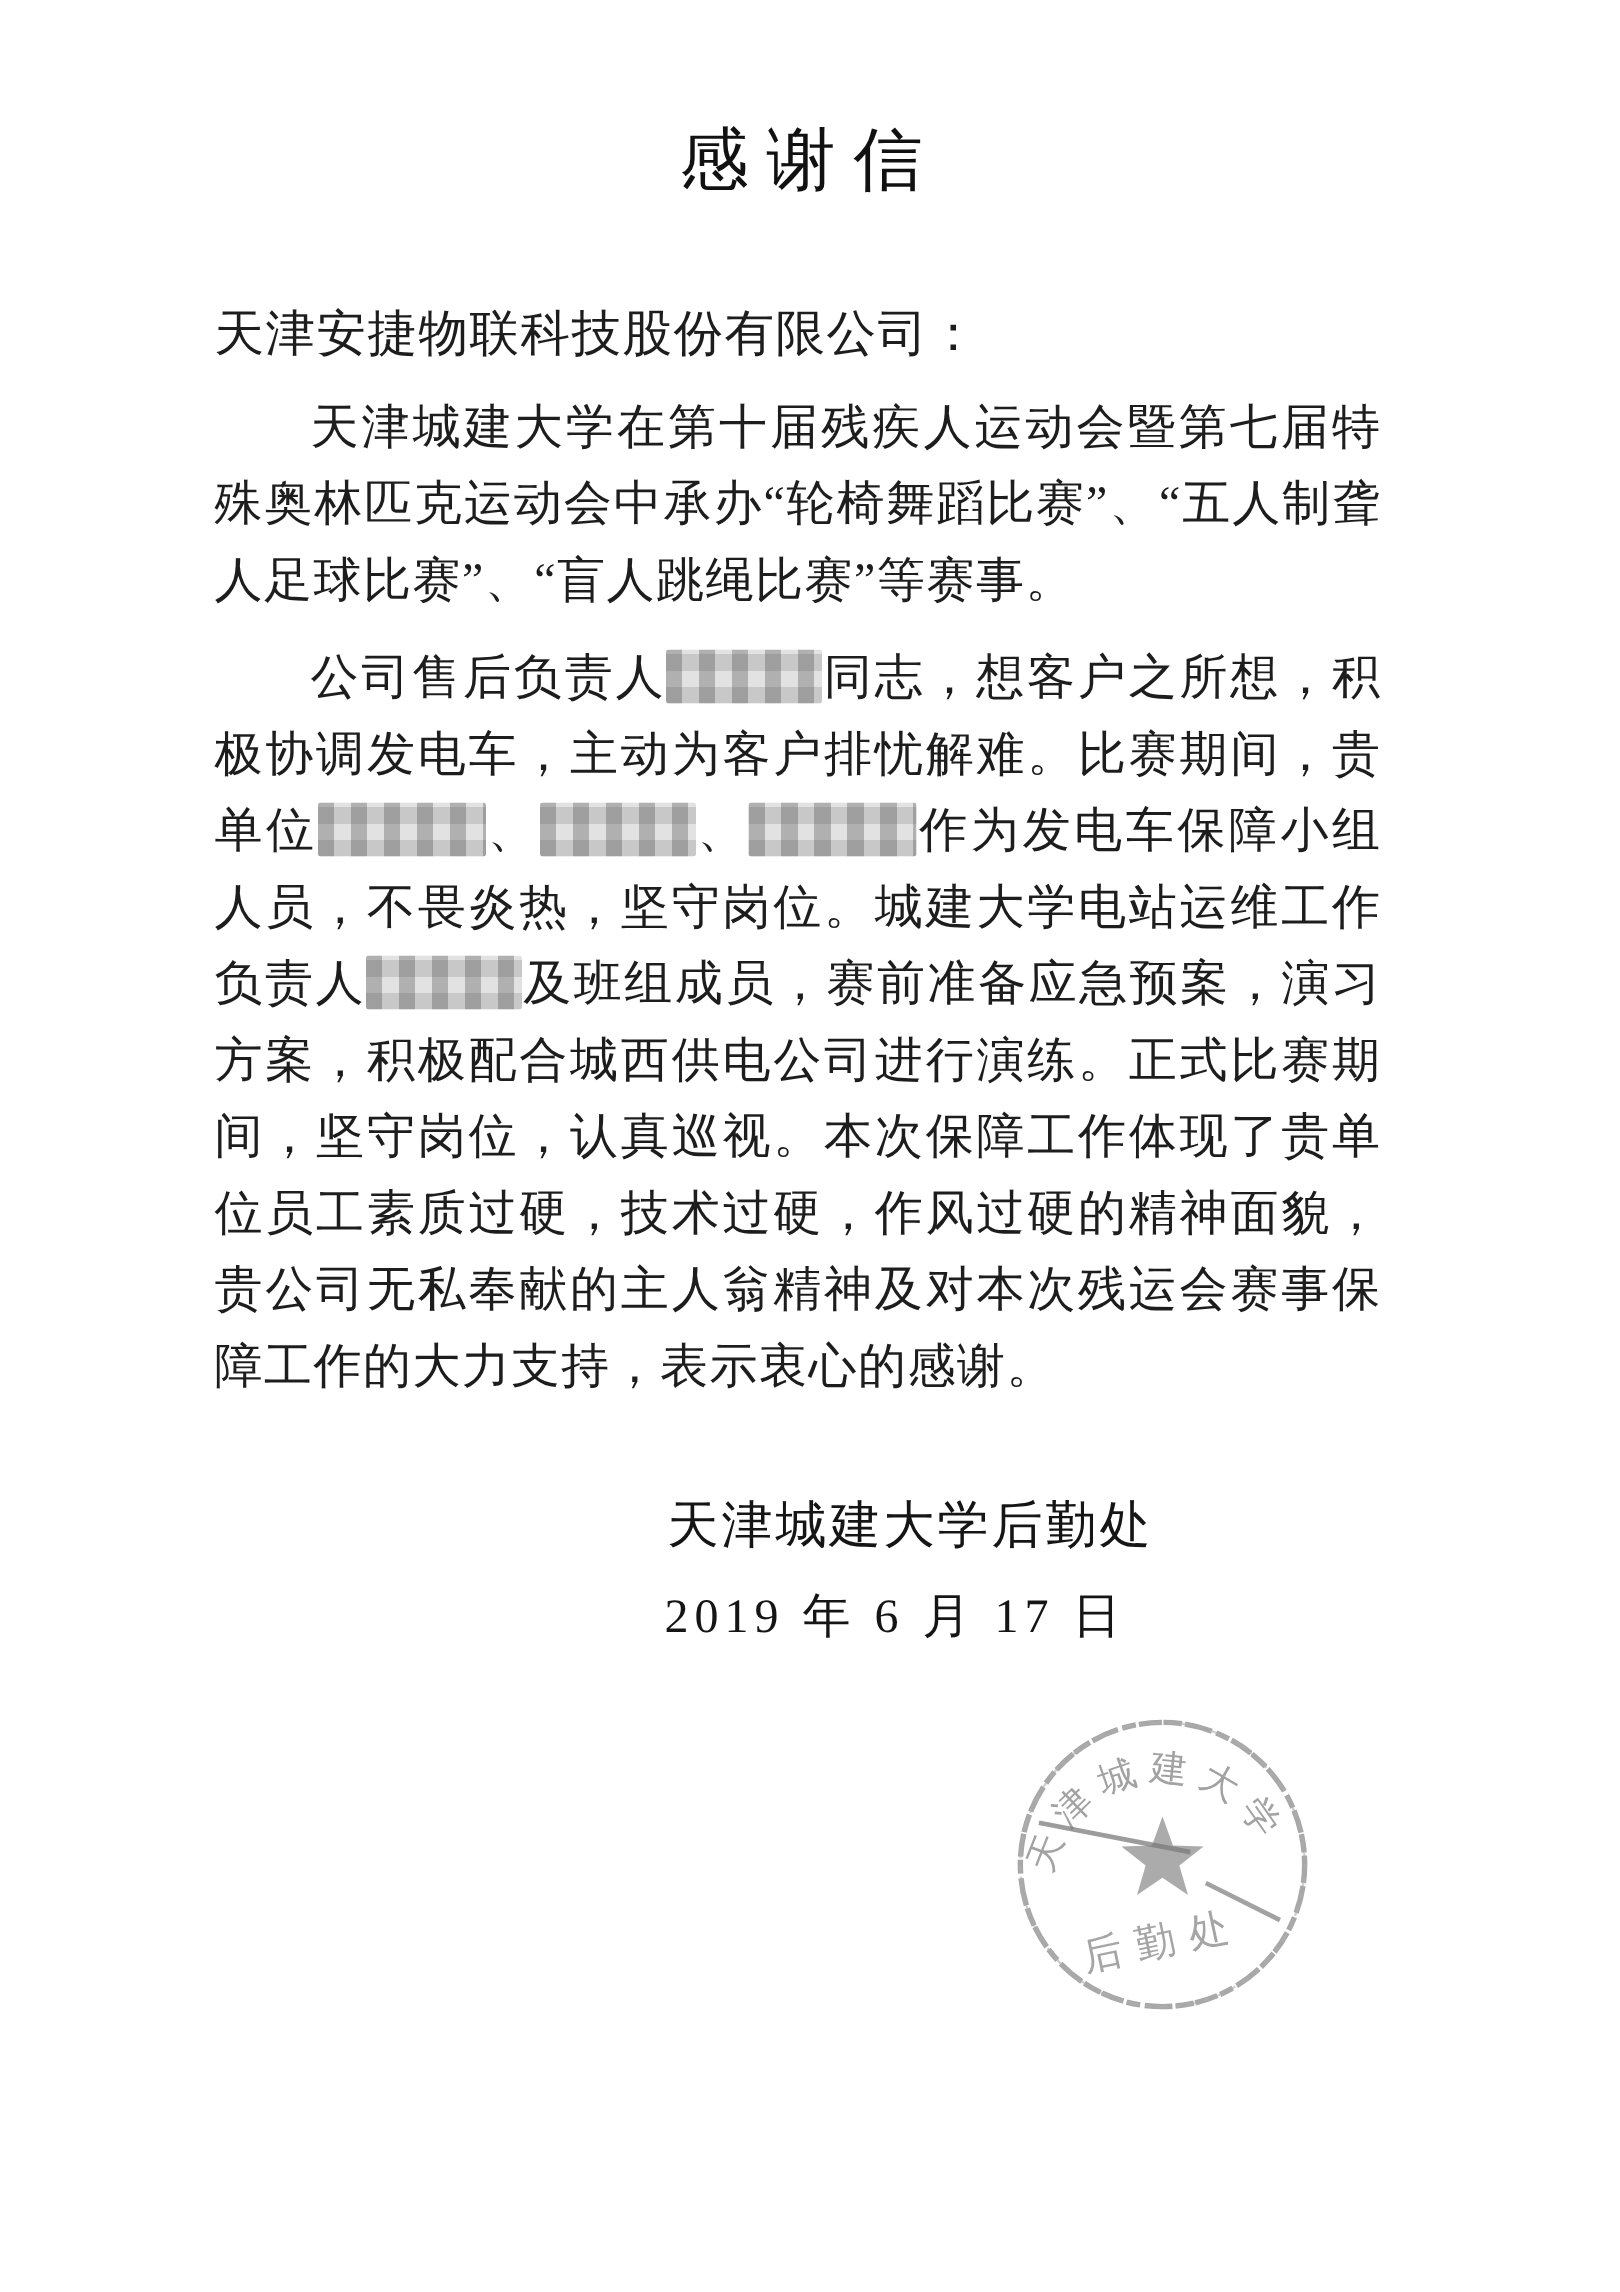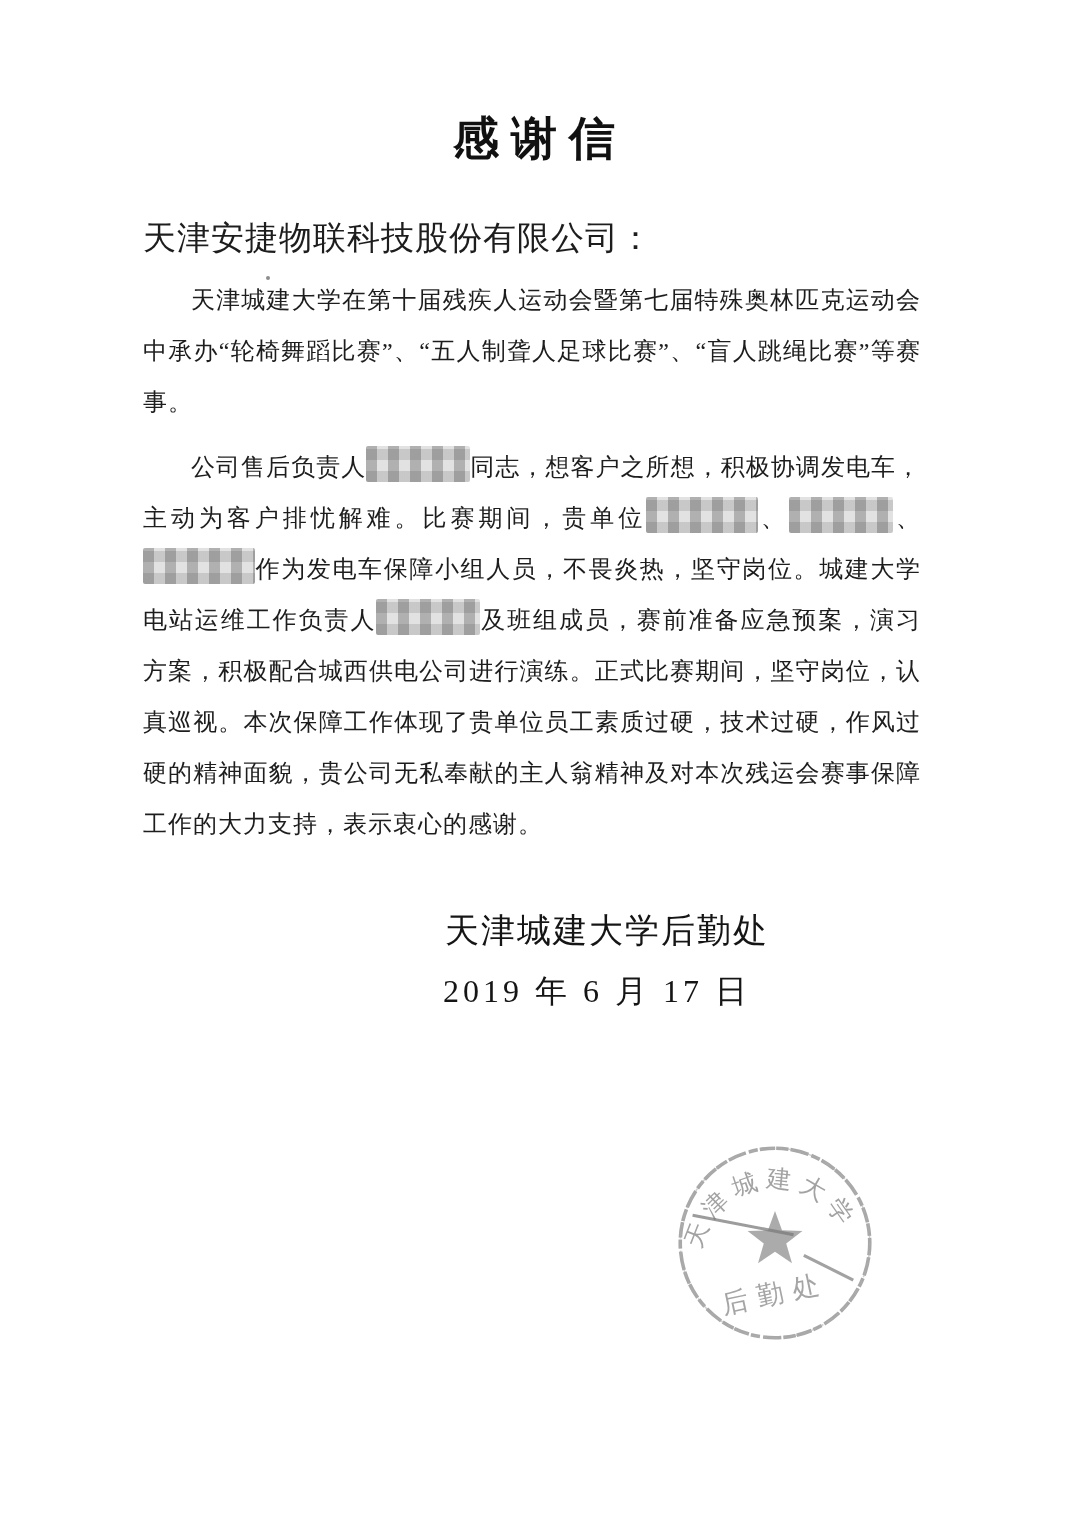--- a/index.html
+++ b/index.html
@@ -6,35 +6,35 @@
   .page{
     position:relative;
     width:1080px;height:1528px;
     background:#ffffff;
     overflow:hidden;
     font-family:"Liberation Serif","DejaVu Serif",serif;
     color:#1d1d1d;
   }
   .content{padding:0 143px;position:relative;z-index:2;}
   .letter-title{
-    margin-top:108px;
+    margin-top:76px;
     text-align:center;
     font-size:46px;
-    font-weight:700;
+    font-weight:400;
     letter-spacing:12px;
     color:#111;
   }
   .salutation{
-    margin-top:46px;
+    margin-top:62px;
     font-size:33px;
     letter-spacing:1px;
   }
   .para{
     margin:14px 16px 0 0;
-    font-size:24px;
+    font-size:32px;
     line-height:51px;
     letter-spacing:1px;
     text-align:justify;
     text-indent:2em;
   }
   .redact{
     display:inline-block;
     height:36px;
     border-radius:2px;
     vertical-align:-7px;

